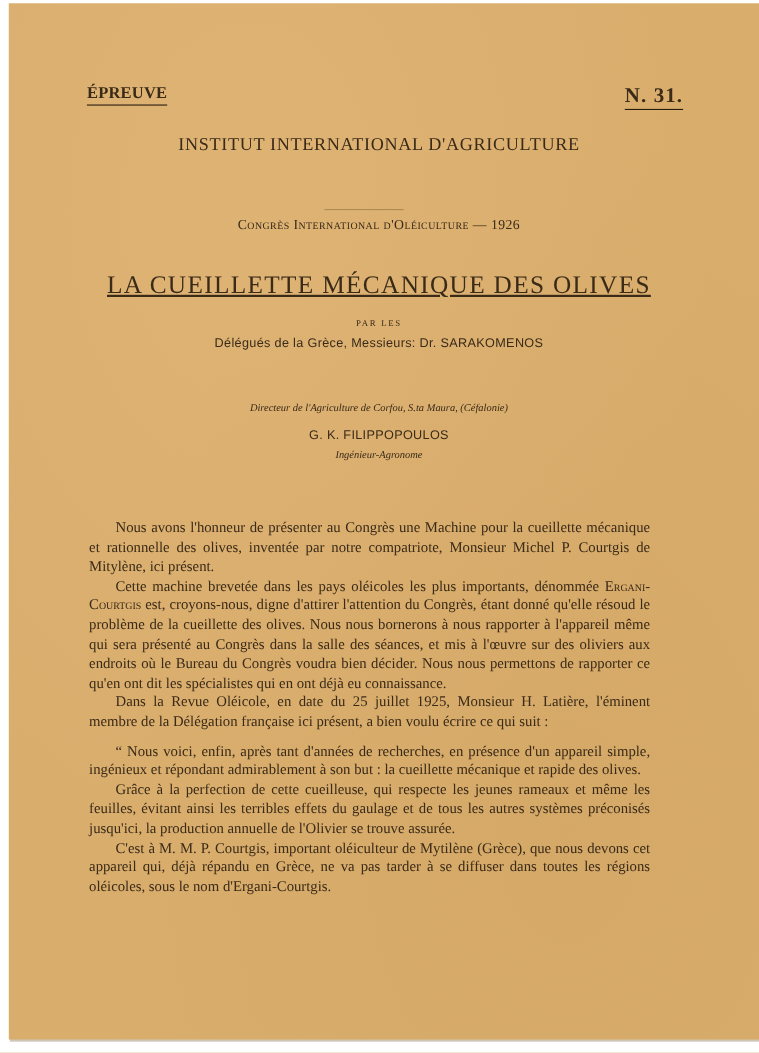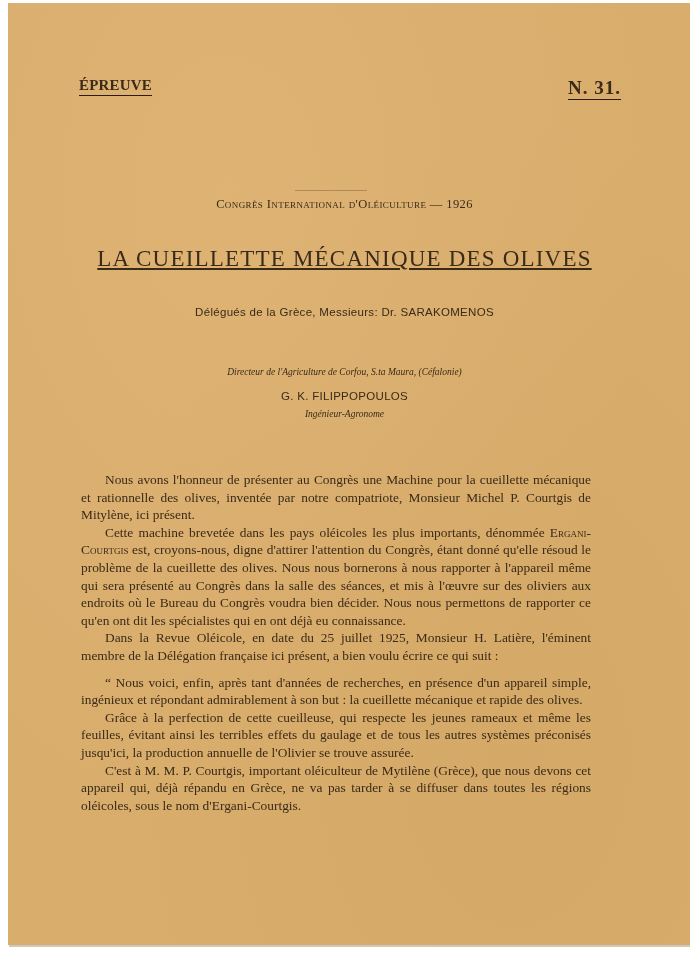--- a/index.html
+++ b/index.html
@@ -49,24 +49,26 @@
     .sc { font-variant: small-caps; }
     .it { }
   </style>
 </head>
 <body>
 
 <div class="page">
   <div class="abs epreuve">ÉPREUVE</div>
   <div class="abs numero">N. 31.</div>
 
+  <div class="abs center institut">INSTITUT INTERNATIONAL D'AGRICULTURE</div>
   <div class="abs center congres">Congrès International d'Oléiculture — 1926</div>
   <div class="abs rule"></div>
 
   <div class="abs center title">LA CUEILLETTE MÉCANIQUE DES OLIVES</div>
+  <div class="abs center parles">par les</div>
 
   <div class="abs center bold del1">Délégués de la Grèce, Messieurs: Dr. SARAKOMENOS</div>
   <div class="abs center ital del2t">Directeur de l'Agriculture de Corfou, S.ta Maura, (Céfalonie)</div>
   <div class="abs center bold del3">G. K. FILIPPOPOULOS</div>
   <div class="abs center ital del3t">Ingénieur-Agronome</div>
 
   <div class="body-text">
     <p>Nous avons l'honneur de présenter au Congrès une Machine pour la cueillette mécanique et rationnelle des olives, inventée par notre compatriote, Monsieur Michel P. Courtgis de Mitylène, ici présent.</p>
     <p><span>Cette machine brevetée dans les pays oléicoles les plus importants, dénommée </span><span class="sc">Ergani-Courtgis</span><span> est, croyons-nous, digne d'attirer l'attention du Congrès, étant donné qu'elle résoud le problème de la cueillette des olives. Nous nous bornerons à nous rapporter à l'appareil même qui sera présenté au Congrès dans la salle des séances, et mis à l'œuvre sur des oliviers aux endroits où le Bureau du Congrès voudra bien décider. Nous nous permettons de rapporter ce qu'en ont dit les spécialistes qui en ont déjà eu connaissance.</span></p>
     <p>Dans la Revue Oléicole, en date du 25 juillet 1925, Monsieur H. Latière, l'éminent membre de la Délégation française ici présent, a bien voulu écrire ce qui suit :</p>

